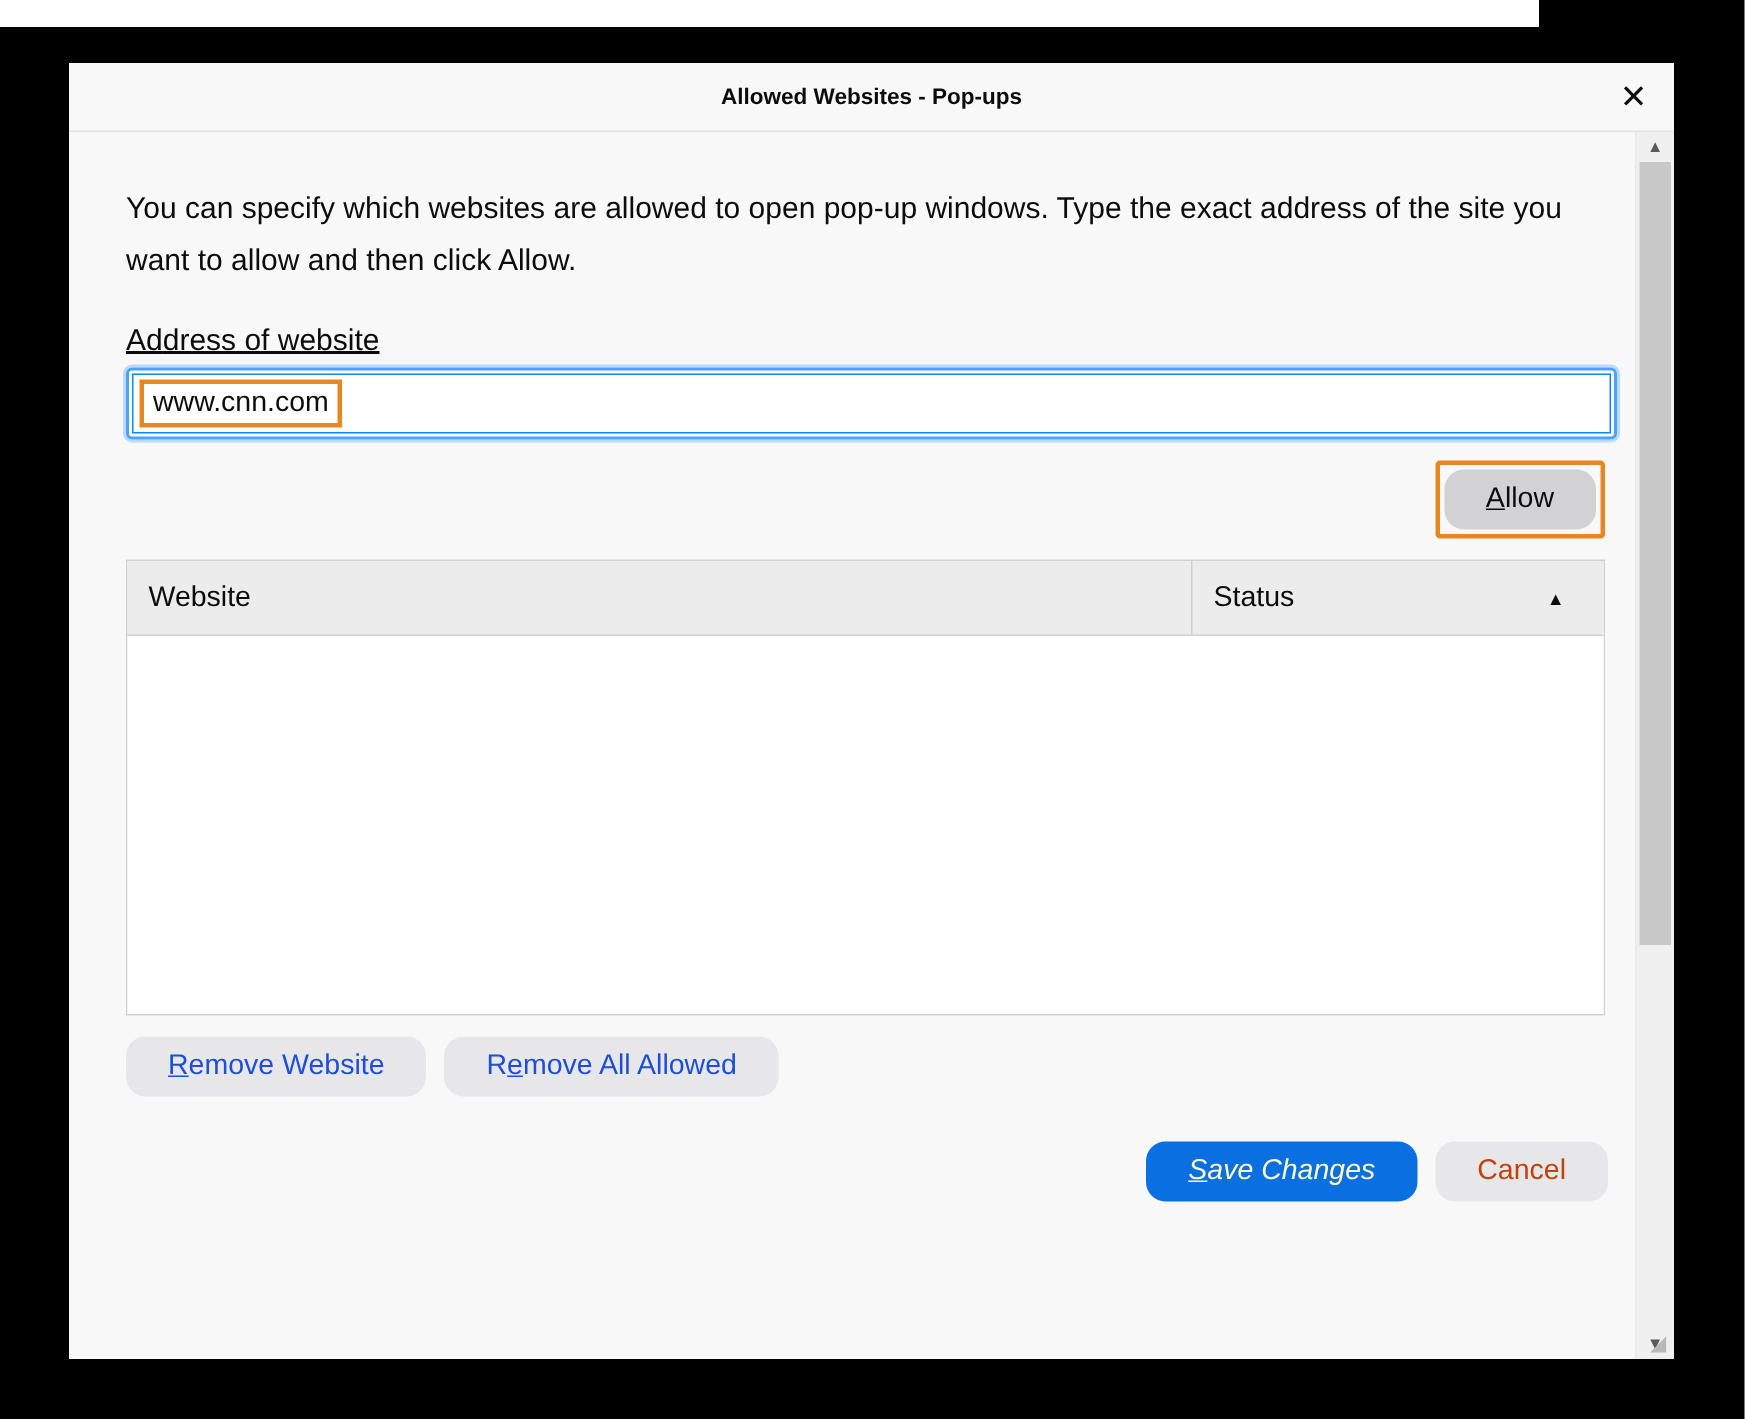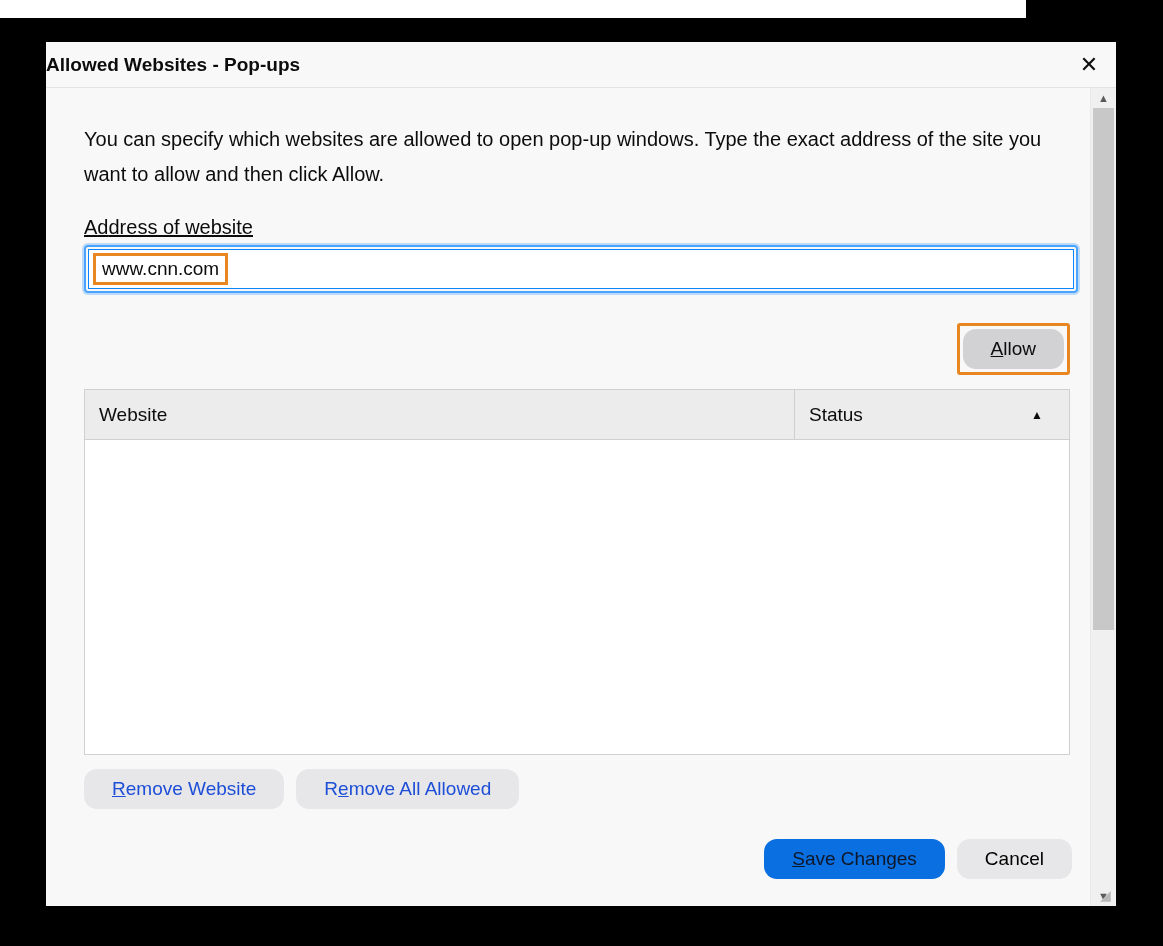--- a/index.html
+++ b/index.html
@@ -31,22 +31,23 @@
   }
   .titlebar {
     height: 46px;
     border-bottom: 1px solid #e3e3e3;
     display: flex;
     align-items: center;
     position: relative;
   }
   .titlebar .title {
     flex: 1;
+    text-align: center;
     font-weight: 600;
-    font-size: 19px;
+    font-size: 15px;
   }
   .titlebar .close {
     position: absolute;
     right: 8px;
     top: 4px;
     width: 38px; height: 38px;
     display: flex;
     align-items: center;
     justify-content: center;
     font-size: 22px;
@@ -70,21 +71,21 @@
   }
   .field-label {
     font-size: 20px;
     margin-bottom: 6px;
     text-decoration: underline;
   }
   .field-label .ul { text-decoration: underline; }
   
   .addr-row {
     position: relative;
-    margin-bottom: 26px;
+    margin-bottom: 10px;
   }
   .addr-ring {
     border: 2px solid #4aa3ff;
     border-radius: 4px;
     padding: 2px;
     box-shadow: 0 0 0 2px rgba(74,163,255,0.35);
   }
   .addr-inner {
     background: #fff;
     border: 1px solid #0a84ff;
@@ -124,30 +125,31 @@
   .btn-grey {
     background: #d2d2d4;
     color: #0c0c0d;
   }
   .btn-grey-light {
     background: #e7e7e9;
     color: #1d4ed8;
   }
   .btn-primary {
     background: #0a6fe0;
-    color: #0f172a;
+    color: #fef9c3;
+    font-style: italic;
   }
   .btn-normal {
     background: #e7e7e9;
-    color: #000000;
+    color: #c2410c;
   }
   .table {
     border: 1px solid #d0d0d0;
     background: #fff;
-    height: 366px;
+    height: 304px;
     display: flex;
     flex-direction: column;
     margin-right: 8px;
   }
   .thead {
     display: flex;
     background: #ececec;
     border-bottom: 1px solid #d0d0d0;
     height: 50px;
     align-items: stretch;

